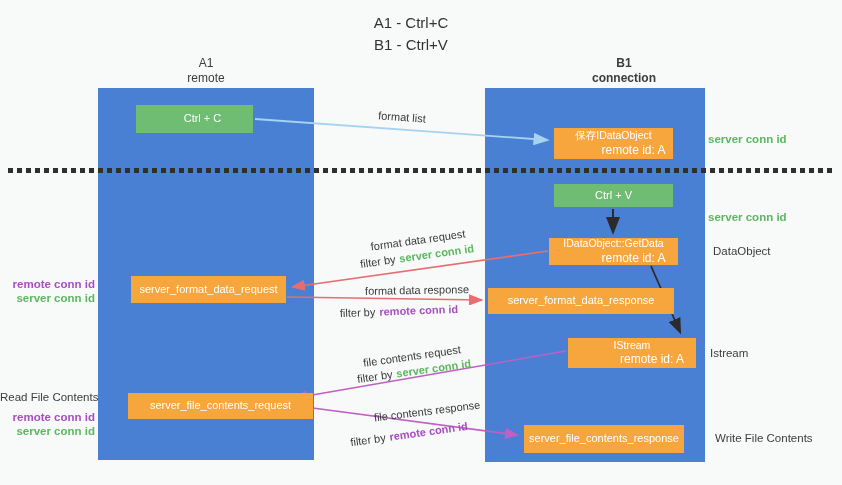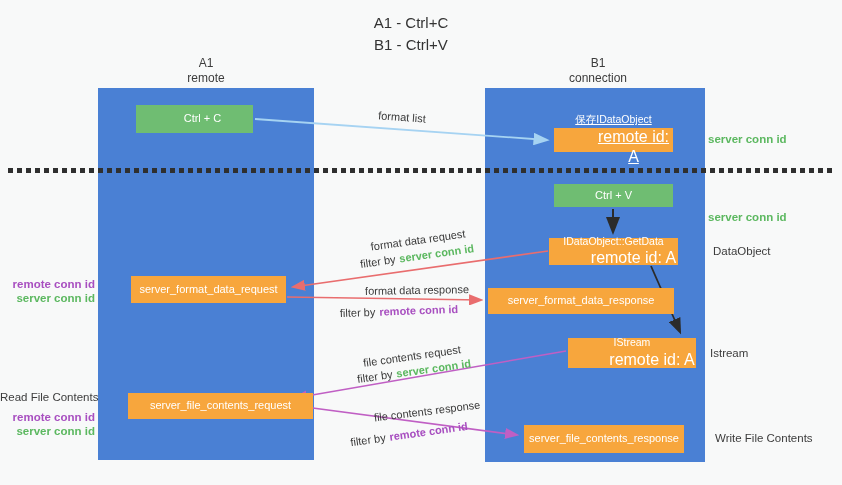--- a/index.html
+++ b/index.html
@@ -17,45 +17,45 @@
     position: absolute; top: 12px; left: 0; width: 822px;
     text-align: center; font-size: 15px; color: #333; line-height: 1.45;
     z-index: 6;
   }
 
   .col-header {
     position: absolute; text-align: center; font-size: 12px; color: #3c3c3c;
     line-height: 1.25; z-index: 6;
   }
   .col-header-a1 { left: 146px; top: 56px; width: 120px; }
-  .col-header-b1 { left: 538px; top: 56px; width: 120px; }
+  .col-header-b1 { left: 564px; top: 56px; width: 120px; font-weight: bold; }
 
   .column { position: absolute; background: #4a80d4; z-index: 1; }
   .column-a1 { left: 98px;  top: 88px; width: 216px; height: 372px; }
   .column-b1 { left: 485px; top: 88px; width: 220px; height: 374px; }
 
   .dotted-line {
     position: absolute; left: 8px; top: 168px; width: 826px; height: 5px;
     background: repeating-linear-gradient(to right, #2f2f2f 0 5px, transparent 5px 9px);
     z-index: 3;
   }
 
   svg.arrows { position: absolute; inset: 0; z-index: 4; pointer-events: none; }
 
   .node {
     position: absolute; z-index: 5; color: #fff; text-align: center;
     display: flex; flex-direction: column; justify-content: center; align-items: center;
     font-size: 11px; line-height: 1.25;
   }
   .node.green  { background: #6fbd72; }
   .node.orange { background: #f7a63d; }
-  .node .l2 { font-size: 16px; padding-left: 40px; }
+  .node .l2 { font-size: 12px; padding-left: 40px; }
 
   .box-ctrl-c   { left: 136px; top: 105px; width: 117px; height: 28px; padding-left: 16px; }
-  .box-save-obj { left: 554px; top: 128px; width: 119px; height: 24px; font-size: 10.5px; text-decoration: underline; }
+  .box-save-obj { left: 554px; top: 128px; width: 119px; height: 31px; font-size: 10.5px; }
   .box-ctrl-v   { left: 554px; top: 184px; width: 119px; height: 23px; }
   .box-getdata  { left: 549px; top: 238px; width: 129px; height: 27px; font-size: 10.5px; }
   .box-fmt-req  { left: 131px; top: 276px; width: 155px; height: 27px; }
   .box-fmt-resp { left: 488px; top: 288px; width: 186px; height: 26px; }
   .box-istream  { left: 568px; top: 338px; width: 128px; height: 30px; font-size: 10.5px; }
   .box-file-req { left: 128px; top: 393px; width: 185px; height: 26px; }
   .box-file-resp{ left: 524px; top: 425px; width: 160px; height: 28px; }
 
   .arrow-label {
     position: absolute; z-index: 6; font-size: 11px; color: #3a3a3a;

